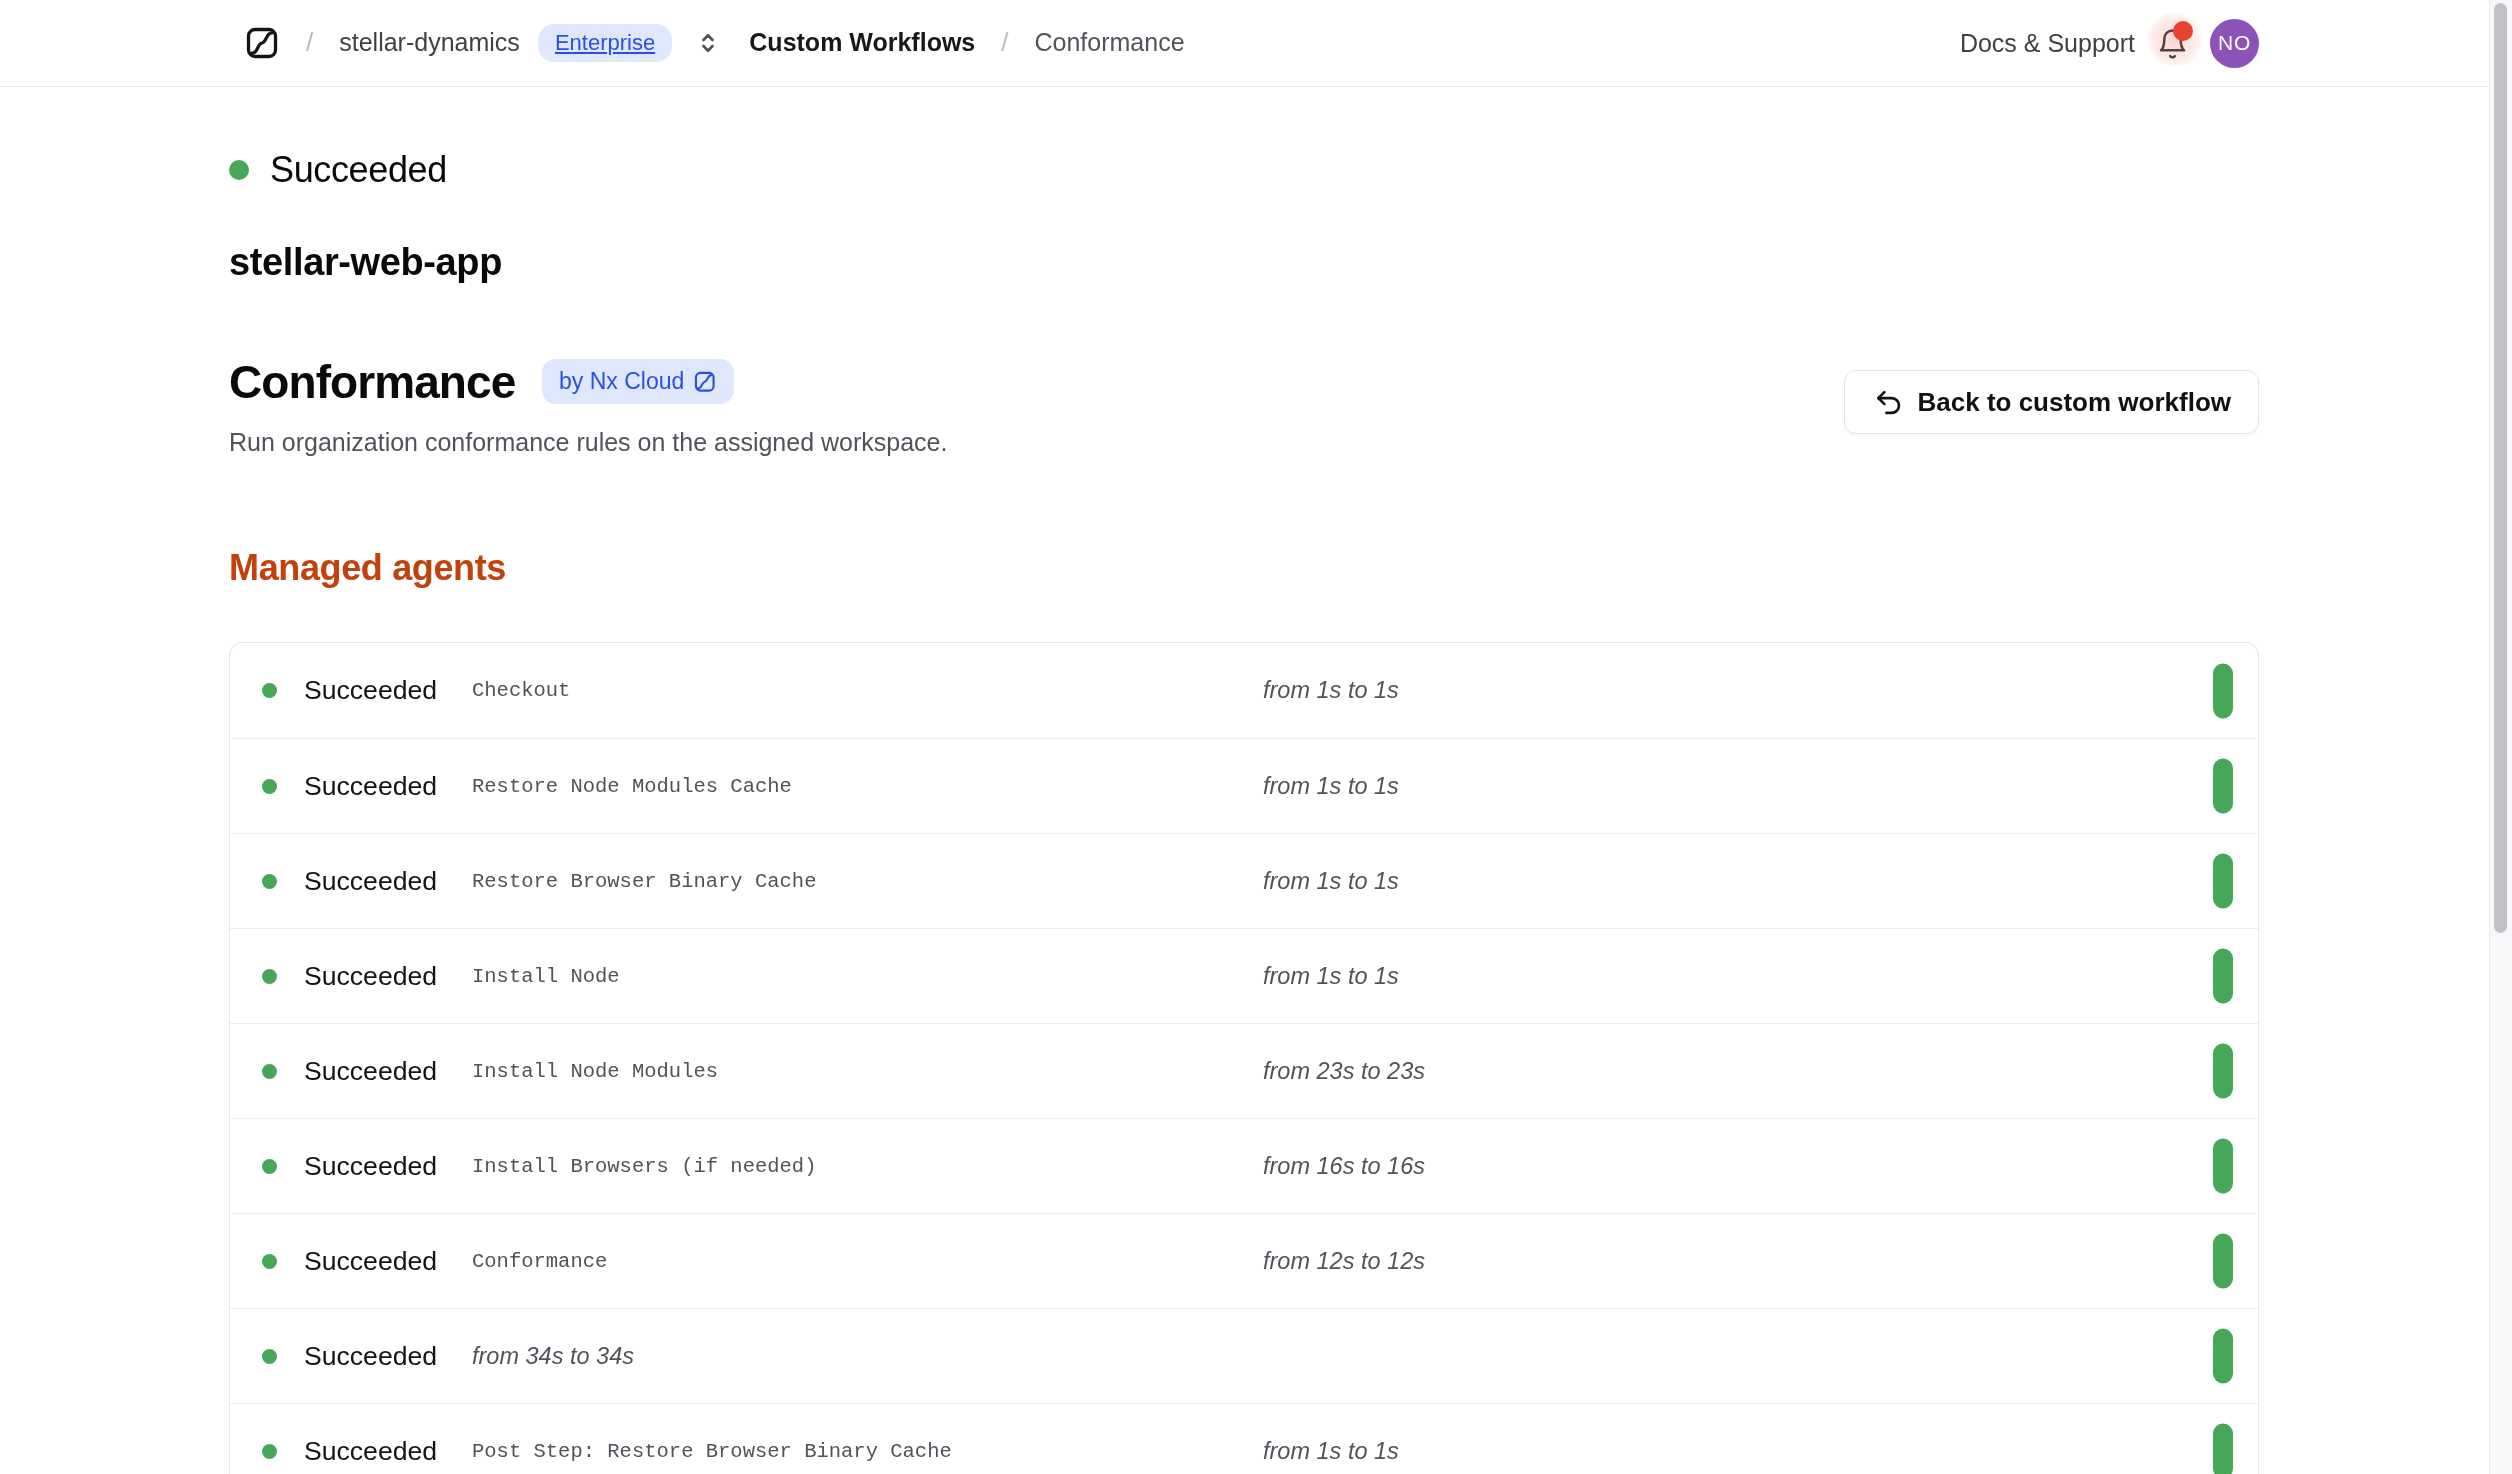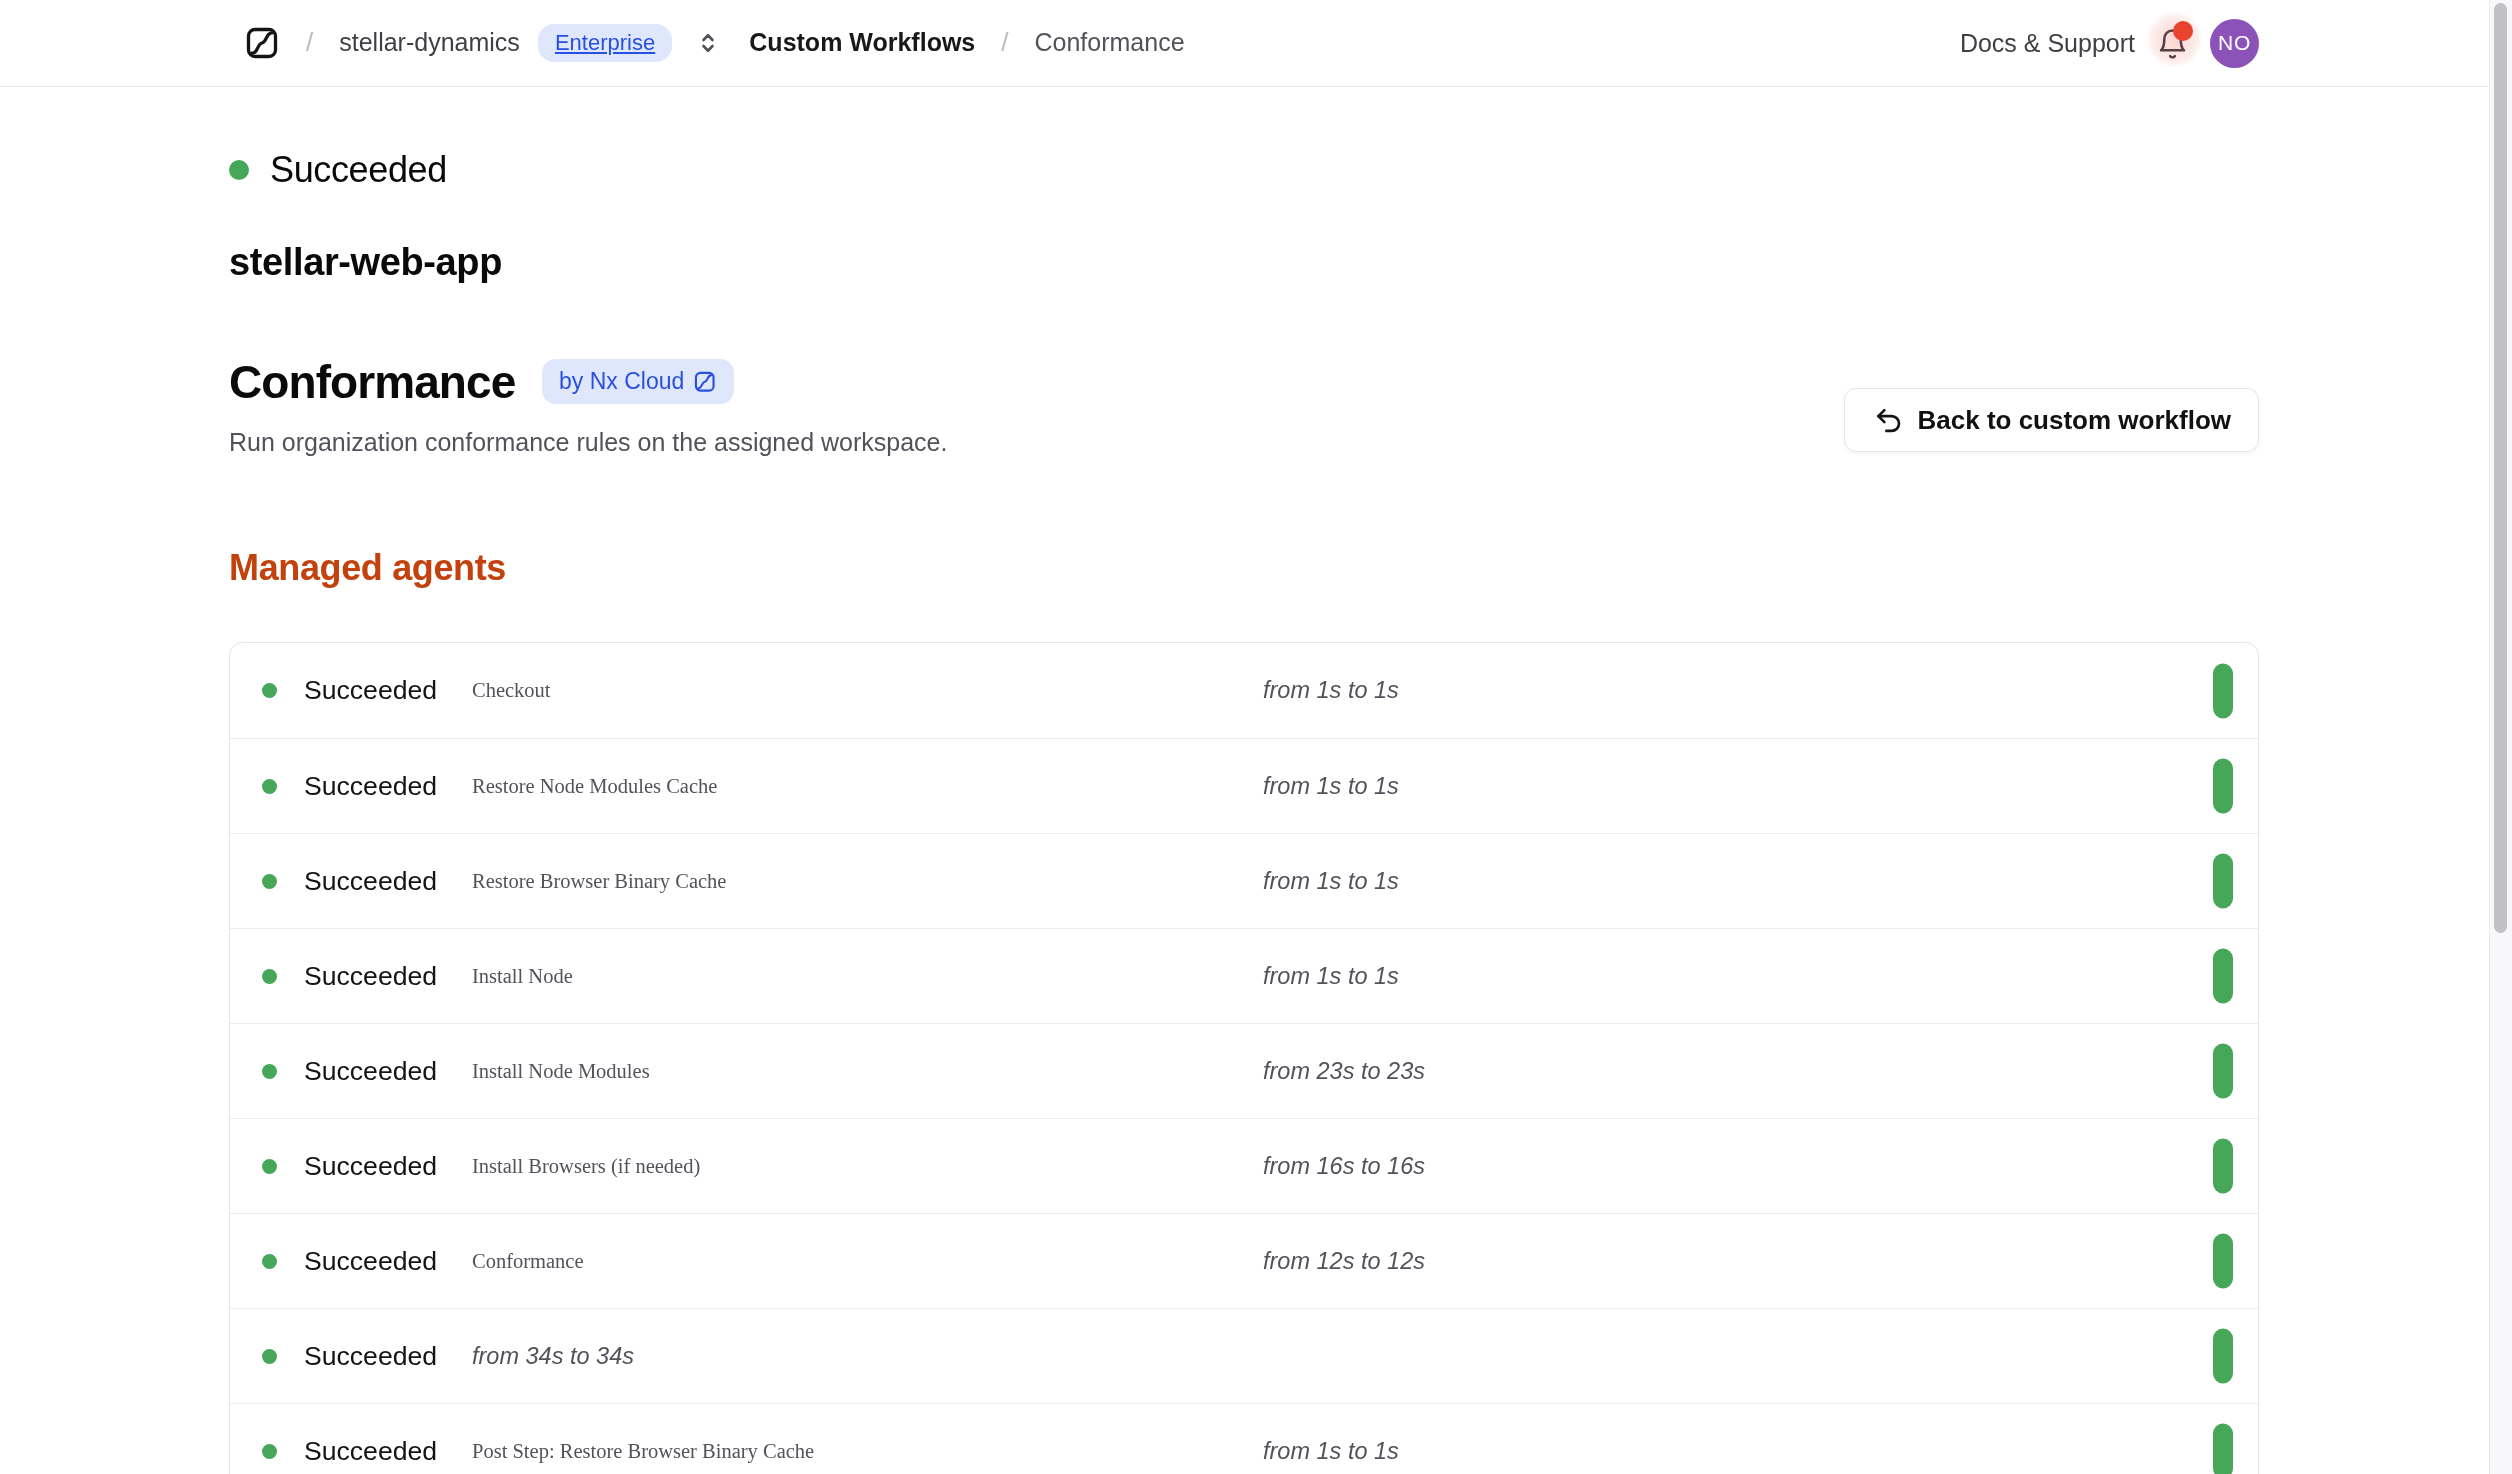--- a/index.html
+++ b/index.html
@@ -42,35 +42,35 @@
   .status-dot-lg{width:20px;height:20px;border-radius:50%;background:var(--success);flex:none;}
   .status-text-lg{font-size:36px;color:#09090b;letter-spacing:-0.01em;}
   .workspace-title{margin-top:50px;font-size:38px;font-weight:700;line-height:43px;letter-spacing:-0.01em;color:#0a0a0a;}
 
   .section-head{position:relative;margin-top:70px;}
   .title-row{display:flex;align-items:center;gap:27px;height:55px;}
   .page-title{font-size:46px;font-weight:700;letter-spacing:-0.02em;color:#0a0a0a;}
   .by-badge{display:inline-flex;align-items:center;gap:9px;background:var(--accent-blue-bg);
     color:var(--accent-blue);font-size:23px;font-weight:500;padding:9px 16.7px;border-radius:14px;cursor:pointer;}
   .section-desc{margin-top:18px;font-size:25px;line-height:30px;color:#52525b;}
-  .back-btn{position:absolute;top:34px;right:0;height:64px;display:flex;align-items:center;gap:13.7px;
+  .back-btn{position:absolute;top:16px;right:0;height:64px;display:flex;align-items:center;gap:13.7px;
     background:#fff;border:1.5px solid #e4e4e8;border-radius:12px;padding:0 27px;
     font-size:26px;font-weight:700;color:#111113;cursor:pointer;box-shadow:0 1.5px 3.8px rgba(0,0,0,0.04);}
 
   .agents-heading{margin-top:90px;font-size:36px;font-weight:700;letter-spacing:-0.01em;color:#c2410c;}
 
   .agents-card{margin-top:53px;border:1.5px solid #e5e5ea;border-bottom:none;
     border-radius:13.7px 13.7px 0 0;background:#fff;overflow:hidden;}
   .agent-row{position:relative;height:95px;display:grid;
     grid-template-columns:210px 791px 1fr;align-items:center;padding-left:32px;}
   .agent-row + .agent-row{border-top:1.5px solid #ededf1;}
   .row-status{display:flex;align-items:center;gap:27px;}
   .row-dot{width:15px;height:15px;border-radius:50%;background:var(--success);flex:none;}
   .row-status-label{font-size:26.6px;font-weight:500;color:#141417;}
-  .row-name{font-family:Liberation Serif, serif;font-size:20.5px;color:#52525b;
+  .row-name{font-family:Liberation Mono, monospace;font-size:20.5px;color:#52525b;
     white-space:nowrap;overflow:hidden;}
   .row-timing{font-size:23.5px;font-style:italic;color:#52525b;white-space:nowrap;}
   .duration-bar{position:absolute;right:25px;top:50%;transform:translateY(-50%);
     width:20px;height:55px;border-radius:10px;background:var(--success);}
 
   
   .scrollbar{position:fixed;top:0;right:0;width:23px;height:1475px;
     background:#f8f7fa;border-left:1.5px solid #ebebee;}
   .scroll-thumb{position:absolute;top:3px;right:4.6px;width:13px;height:930px;
     border-radius:6.8px;background:#c0c0c7;}

